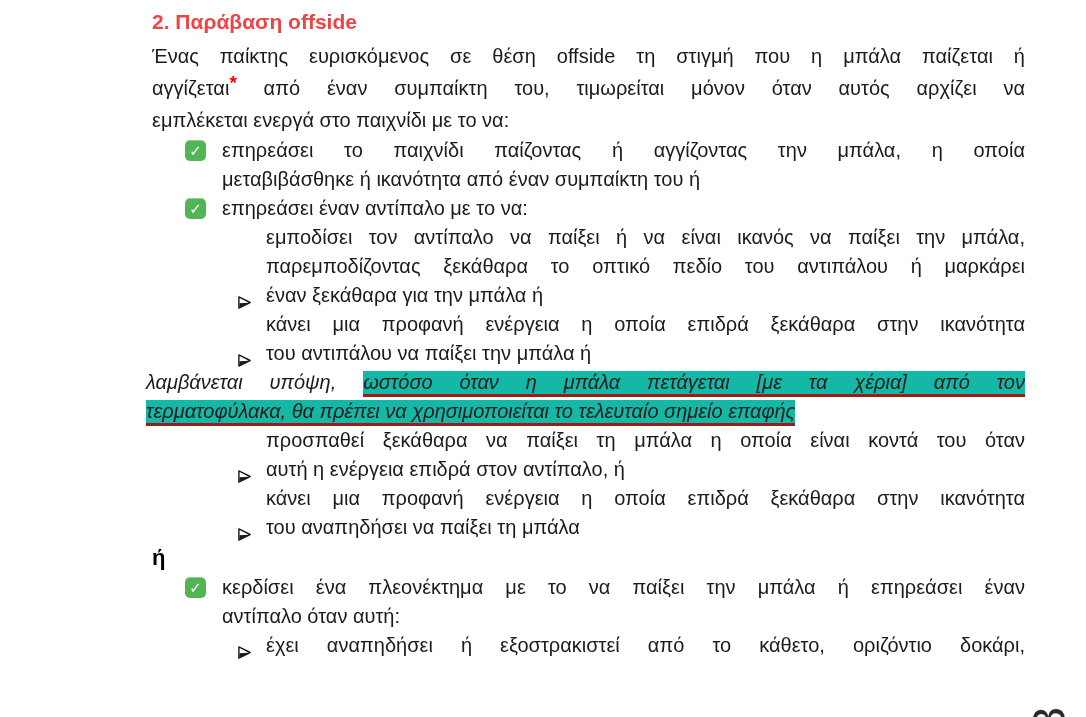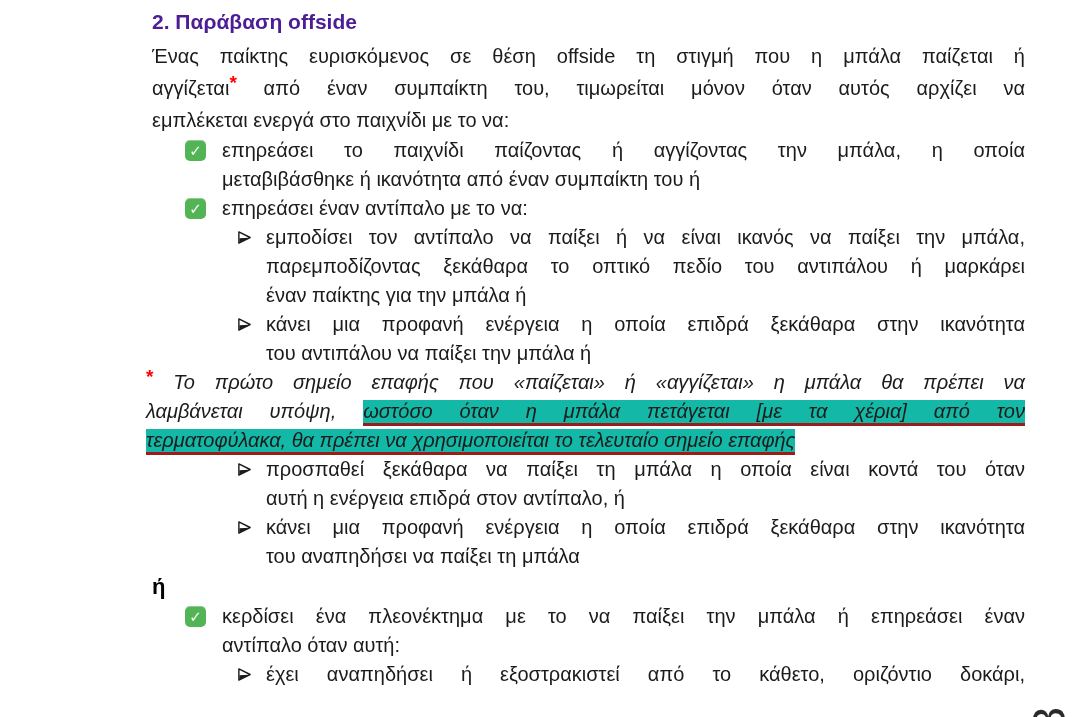--- a/index.html
+++ b/index.html
@@ -14,34 +14,34 @@
   }
   .content {
     position: absolute;
     left: 152px;
     top: 8px;
     width: 873px;
   }
   .title {
     font-size: 21px;
     font-weight: 700;
-    color: #4c1d95;
+    color: #ef4444;
     line-height: 27px;
     margin: 0 0 5px 0;
   }
   .line {
     font-size: 20px;
     line-height: 29px;
     white-space: normal;
   }
   .intro .line { line-height: 32px; }
   .jl { text-align: justify; text-align-last: justify; }
   .row { display: flex; align-items: flex-start; }
   .row.check { padding-left: 33px; }
-  .row.arrow { padding-left: 85px; }
+  .row.arrow { padding-left: 85px; align-items: flex-end; }
   .text { flex: 1 1 auto; min-width: 0; }
   .check-icon {
     flex: 0 0 auto;
     width: 21px; height: 21px;
     margin: 4px 16px 0 0;
     background: #53b455;
     border-radius: 5px;
     color: #ffffff;
     font-family: "DejaVu Sans", sans-serif;
     font-size: 15px;
@@ -122,37 +122,36 @@
     </div>
 
     <div class="row arrow">
       <svg class="arrow-icon" width="15" height="15" viewBox="0 0 16 16">
           <path d="M2 2 L14 8 L2 14 Z" fill="#ffffff" stroke="#1a1a1a" stroke-width="1.5" stroke-linejoin="round"></path>
           <path d="M2.6 8.9 L13 8.2 L2.6 13.2 Z" fill="#1a1a1a"></path>
         </svg>
       <div class="text">
         <div class="line jl">εμποδίσει τον αντίπαλο να παίξει ή να είναι ικανός να παίξει την μπάλα,</div>
         <div class="line jl">παρεμποδίζοντας ξεκάθαρα το οπτικό πεδίο του αντιπάλου ή μαρκάρει</div>
-        <div class="line">έναν παίκτης για την μπάλα ή</div>
+        <div class="line">έναν ξεκάθαρα για την μπάλα ή</div>
       </div>
     </div>
 
     <div class="row arrow">
       <svg class="arrow-icon" width="15" height="15" viewBox="0 0 16 16">
           <path d="M2 2 L14 8 L2 14 Z" fill="#ffffff" stroke="#1a1a1a" stroke-width="1.5" stroke-linejoin="round"></path>
           <path d="M2.6 8.9 L13 8.2 L2.6 13.2 Z" fill="#1a1a1a"></path>
         </svg>
       <div class="text">
         <div class="line jl">κάνει μια προφανή ενέργεια η οποία επιδρά ξεκάθαρα στην ικανότητα</div>
         <div class="line">του αντιπάλου να παίξει την μπάλα ή</div>
       </div>
     </div>
 
     <div class="note">
-      <div class="line jl"><span class="ast">*</span><span> Το πρώτο σημείο επαφής που «παίζεται» ή «αγγίζεται» η μπάλα θα πρέπει να</span></div>
       <div class="line jl"><span>λαμβάνεται υπόψη, </span><span class="hl">ωστόσο όταν η μπάλα πετάγεται [με τα χέρια] από τον</span></div>
       <div class="line"><span class="hl">τερματοφύλακα, θα πρέπει να χρησιμοποιείται το τελευταίο σημείο επαφής</span></div>
     </div>
 
     <div class="row arrow">
       <svg class="arrow-icon" width="15" height="15" viewBox="0 0 16 16">
           <path d="M2 2 L14 8 L2 14 Z" fill="#ffffff" stroke="#1a1a1a" stroke-width="1.5" stroke-linejoin="round"></path>
           <path d="M2.6 8.9 L13 8.2 L2.6 13.2 Z" fill="#1a1a1a"></path>
         </svg>
       <div class="text">

